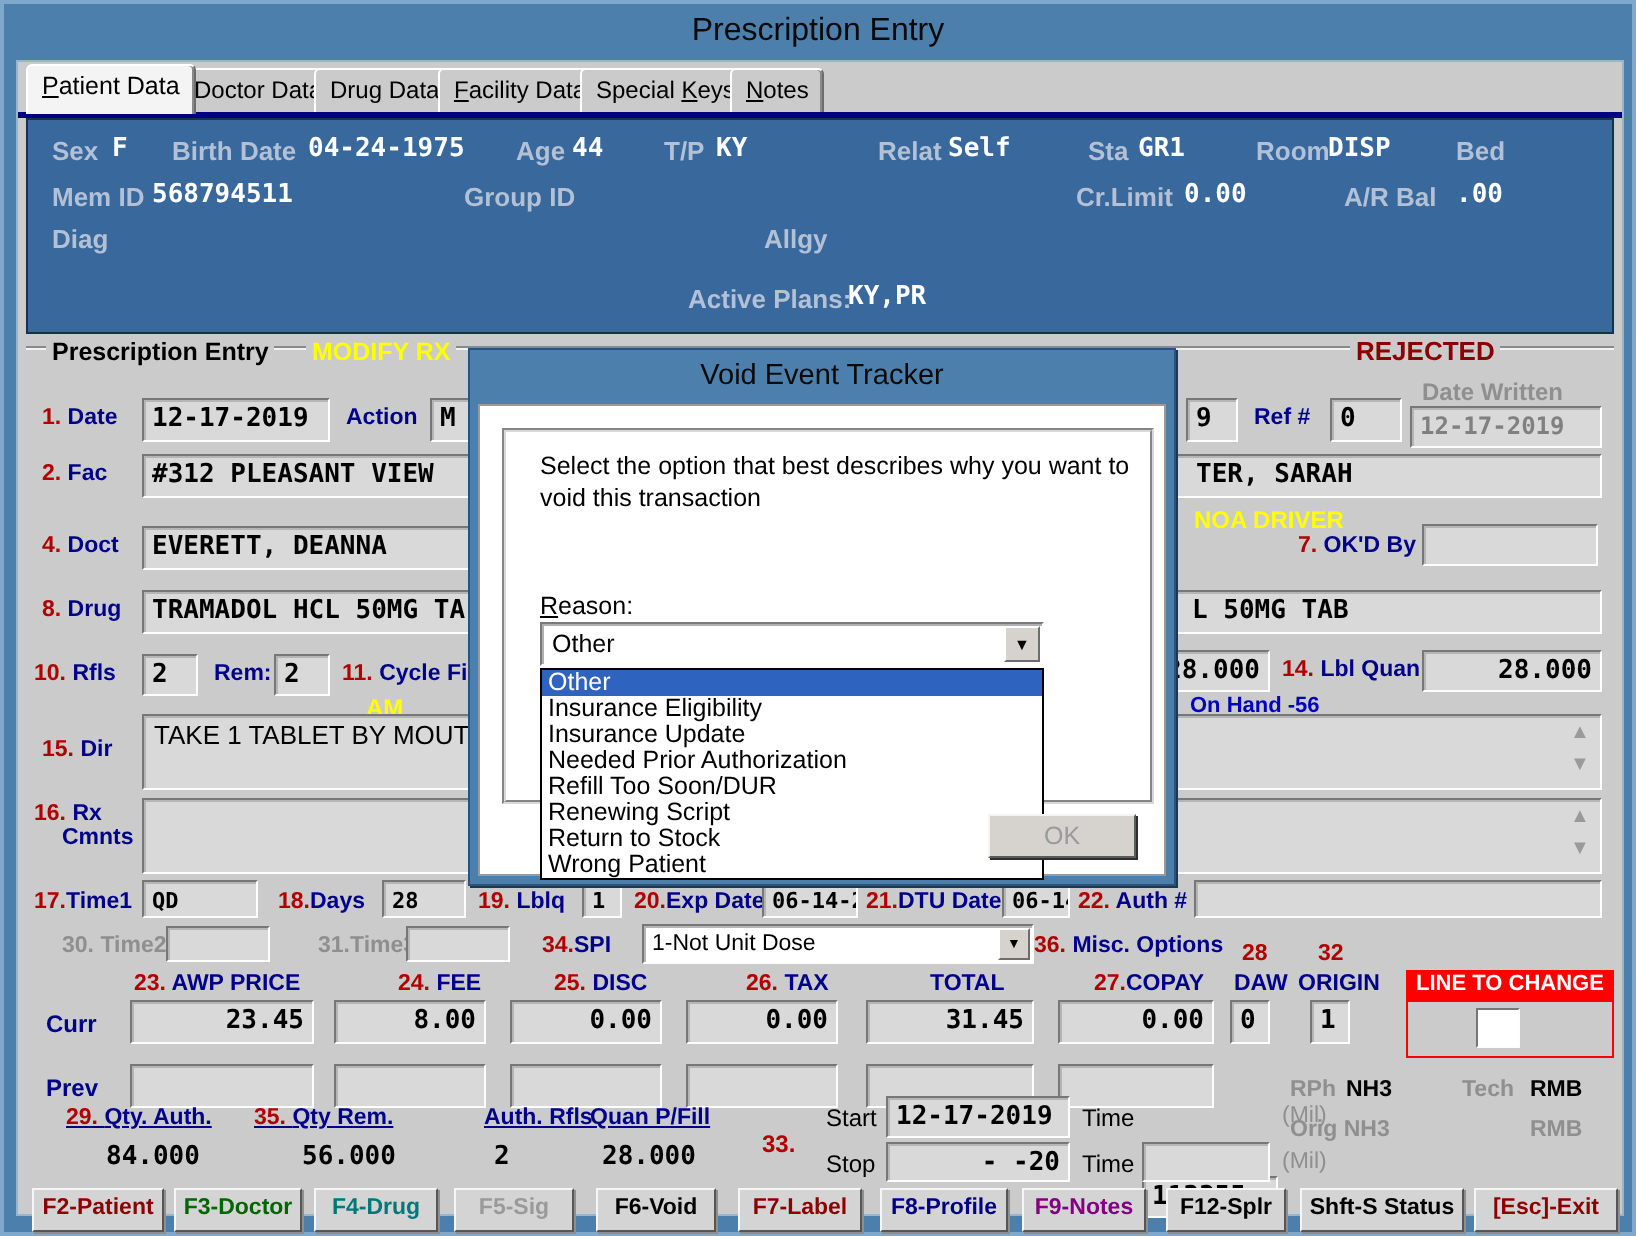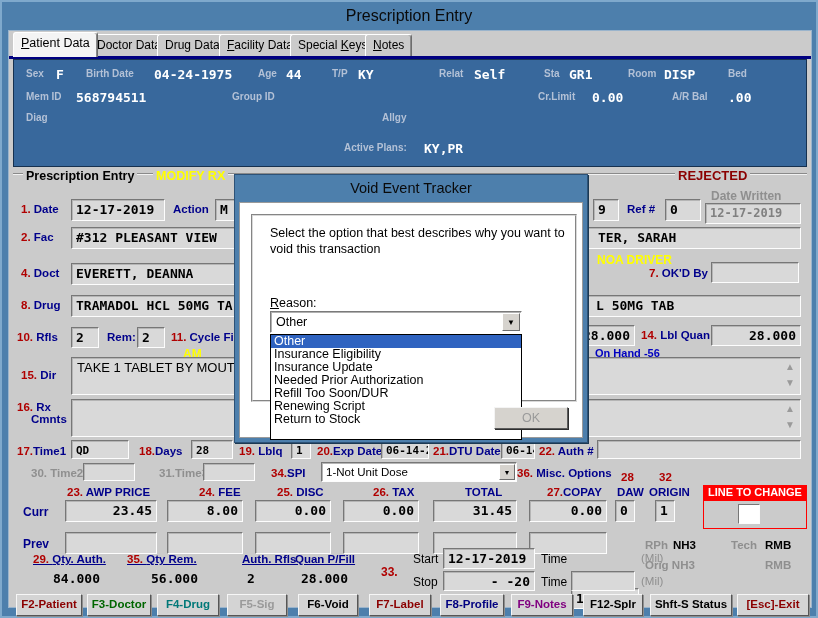--- a/index.html
+++ b/index.html
@@ -21,21 +21,21 @@
          border-radius:3px 3px 0 0; font-size:12px; padding:3px 7px 0 7px; color:#000;
          box-shadow:inset -1px 0 0 #8a8a8a; }
   .tab.active { background:#f4f4f4; height:25px; top:1px; z-index:2; font-size:12.5px; }
   .tab u { text-decoration:underline; }
   #tabline { position:absolute; left:0; top:25px; width:100%; height:3px; background:#000080; }
   #filled { position:absolute; right:8px; top:7px; font-size:13px; color:#000; }
 
   
   #ppanel { position:absolute; left:4px; top:28px; width:794px; height:108px;
             background:#38689c; border:1px solid #16314f; }
-  .pp-lbl { position:absolute; color:#b3c1d6; font-size:10px; font-weight:bold; white-space:nowrap; }
+  .pp-lbl { position:absolute; color:#b3c1d6; font-size:13px; font-weight:bold; white-space:nowrap; }
   .pp-val { position:absolute; color:#ffffff; font:bold 13px "DejaVu Sans Mono", monospace; white-space:nowrap; }
 
   
   .lbl { position:absolute; font-size:11.5px; font-weight:bold; color:#00008b; white-space:nowrap; }
   .lbl .n { color:#b00000; }
   .lbl.gray, .gray-t { color:#8f8f8f; }
   .lbl.gray .n { color:#8f8f8f;margin-left:12px; }
   .fld { position:absolute; background:#d9d9d9; border:1px solid;
          border-color:#777 #fdfdfd #fdfdfd #777; box-shadow:inset 1px 1px 0 #b5b5b5;
          font:bold 13px "DejaVu Sans Mono", monospace; color:#000;
@@ -314,17 +314,18 @@
         <div id="combo-btn">▼</div>
       </div>
       <div id="dropdown">
         <div class="opt sel">Other</div>
         <div class="opt">Insurance Eligibility</div>
         <div class="opt">Insurance Update</div>
         <div class="opt">Needed Prior Authorization</div>
         <div class="opt">Refill Too Soon/DUR</div>
         <div class="opt">Renewing Script</div>
         <div class="opt">Return to Stock</div>
+        <div class="opt">Wrong Patient</div>
       </div>
       <div id="ok-btn">OK</div>
     </div>
   </div>
 </div>
 
 </body></html>

